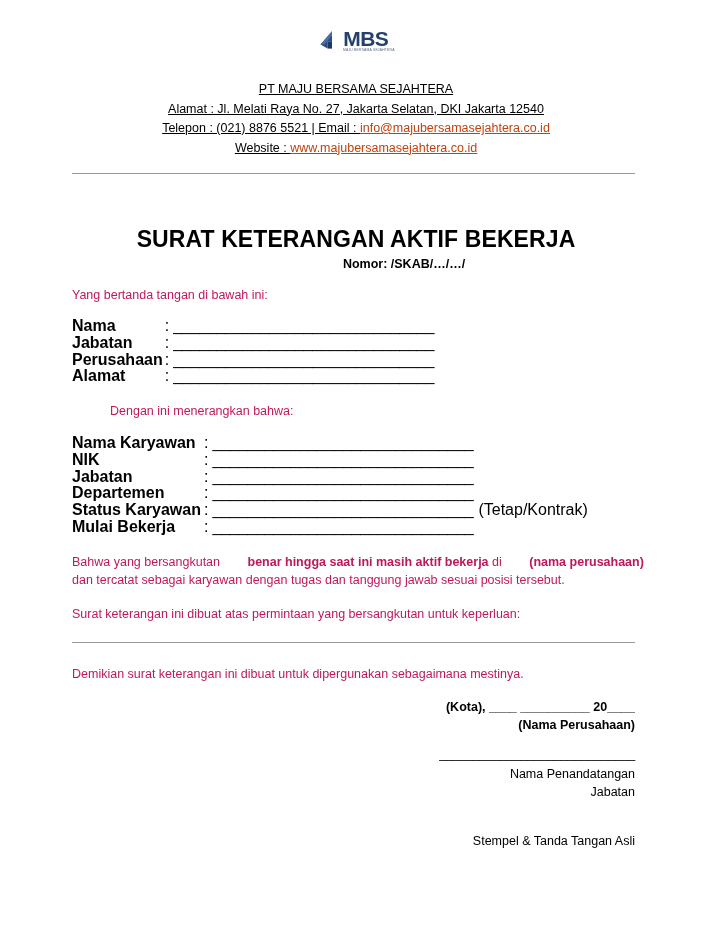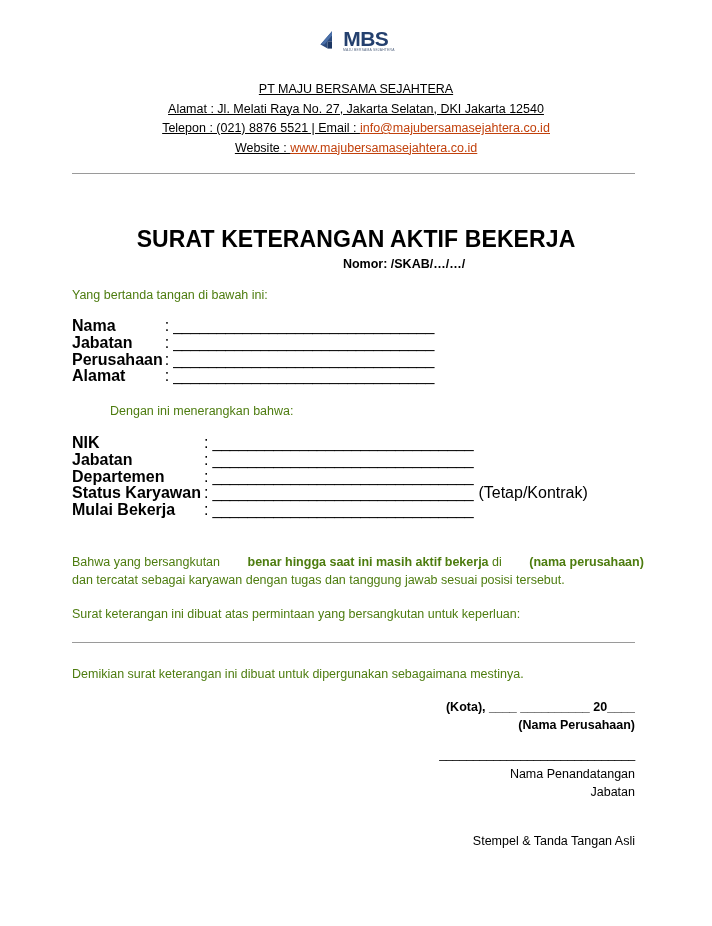--- a/index.html
+++ b/index.html
@@ -116,21 +116,21 @@
     line-height: 18px;
     padding-left: 48px;
   }
 
   
   .para {
     position: absolute;
     left: 72px;
     font-size: 12.5px;
     line-height: 18px;
-    color: #4d7c0f;
+    color: #be185d;
   }
   .para.wide { width: 580px; }
 
   .intro1 { top: 286px; }
   .intro2 { top: 402px; margin-left: 38px; }
   .stmt   { top: 553px; }
   .keperluan { top: 605px; }
   .demikian { top: 665px; }
 
   b { font-weight: bold; padding-left: 24px; }
@@ -247,20 +247,26 @@
         <td class="blank">______________________________</td>
       </tr>
     </tbody>
   </table>
 
   <div class="para intro2">Dengan ini menerangkan bahwa:</div>
 
   <table class="fields fields-2">
     <tbody>
       <tr>
+        <td class="lbl">Nama Karyawan</td>
+        <td class="colon">:</td>
+        <td class="blank">______________________________</td>
+        <td class="suffix"></td>
+      </tr>
+      <tr>
         <td class="lbl">NIK</td>
         <td class="colon">:</td>
         <td class="blank">______________________________</td>
         <td class="suffix"></td>
       </tr>
       <tr>
         <td class="lbl">Jabatan</td>
         <td class="colon">:</td>
         <td class="blank">______________________________</td>
         <td class="suffix"></td>

